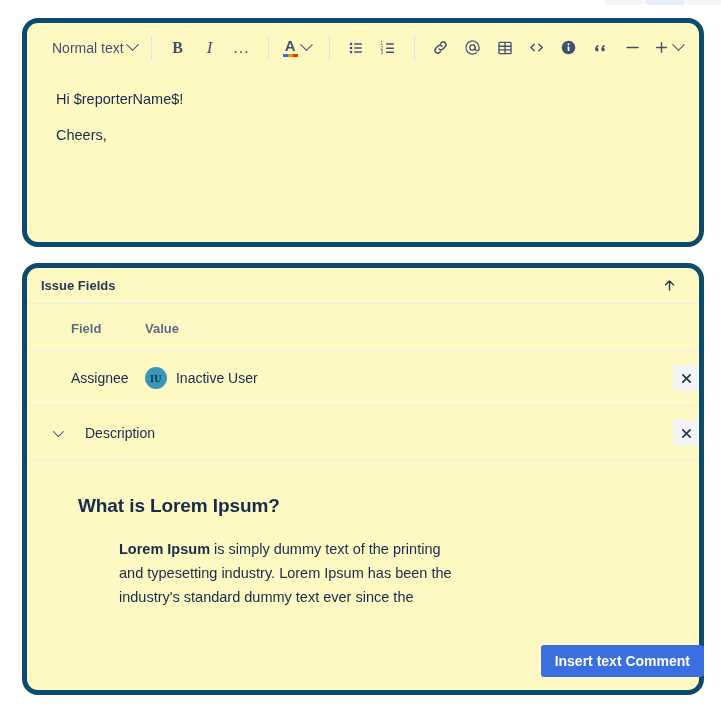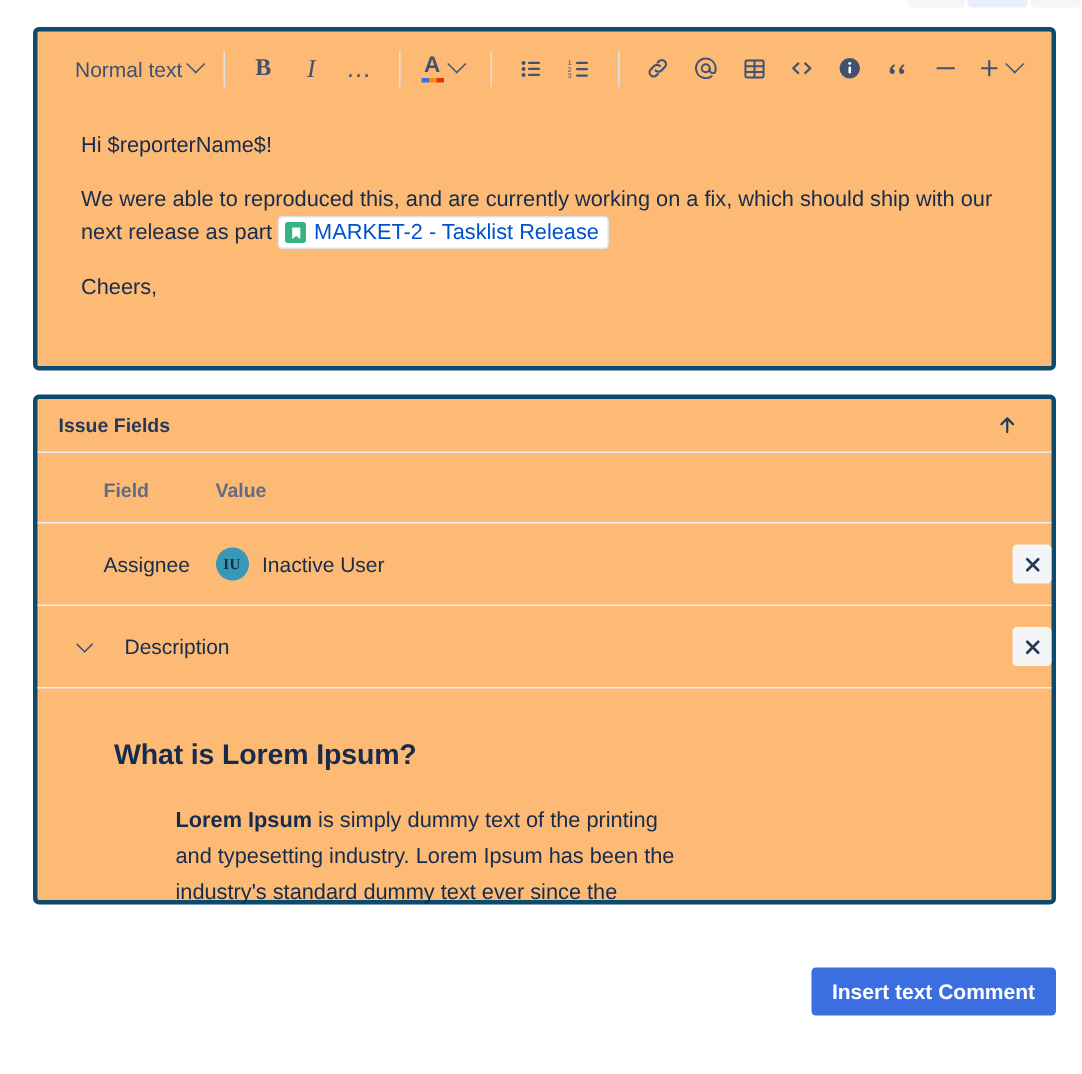--- a/index.html
+++ b/index.html
@@ -16,23 +16,23 @@
   
   .top-stubs { position: absolute; top: 0; left: 0; width: 721px; height: 6px; }
   .top-stub { position: absolute; top: 0; height: 5px; border-radius: 0 0 3px 3px; }
   .stub-a { left: 605px; width: 38px; background: #f4f5f7; }
   .stub-b { left: 645px; width: 40px; background: #e8eefc; }
   .stub-c { left: 687px; width: 34px; background: #f4f5f7; }
 
   
   .card {
     position: absolute;
-    background: #fdba74;
-    border: 3px solid #0c4a6e;
-    border-radius: 4px;
+    background: #fef9c3;
+    border: 5px solid #0c4a6e;
+    border-radius: 16px;
   }
   #editor-card { left: 22px; top: 18px; width: 682px; height: 229px; }
 
   .toolbar {
     height: 49px;
     display: flex;
     align-items: center;
     padding-left: 21px;
     gap: 0;
   }
@@ -100,21 +100,21 @@
     width: 14px; height: 14px;
     background: #36b37e;
     border-radius: 2px;
     display: flex; align-items: center; justify-content: center;
     flex: none;
   }
   .chip-icon svg { display: block; }
   .chip-text { color: #0052cc; font-size: 14.5px; }
 
   
-  #fields-card { left: 22px; top: 263px; width: 682px; height: 340px; }
+  #fields-card { left: 22px; top: 263px; width: 682px; height: 432px; }
   .fields-head {
     height: 36px;
     display: flex; align-items: center; justify-content: space-between;
     padding: 0 19px 0 14px;
     border-bottom: 1px solid #ebecf0;
   }
   .fields-title { font-size: 13px; font-weight: bold; color: #253858; }
   .collapse-btn {
     width: 22px; height: 22px;
     display: flex; align-items: center; justify-content: center;
@@ -312,32 +312,20 @@
         <svg width="17" height="17" viewBox="0 0 20 20" stroke="currentColor" stroke-width="1.7" stroke-linecap="round">
           <path d="M10 4.3v11.4M4.3 10h11.4"></path>
         </svg>
         <span class="chev"></span>
       </div>
 
     </div>
 
     <div class="editor-body">
       <p>Hi $reporterName$!</p>
-      <p>
-        <span>We were able to reproduced this, and are currently working on a fix, which should ship</span>
-        <span>with our next release as part</span>
-        <span class="issue-chip">
-          <span class="chip-icon">
-            <svg width="9" height="9" viewBox="0 0 10 10" fill="#ffffff">
-                <path d="M2 .8h6v8.4L5 7.1 2 9.2z"></path>
-              </svg>
-          </span>
-          <span class="chip-text">MARKET-2 - Tasklist Release</span>
-        </span>
-      </p>
       <p class="tight">Cheers,</p>
     </div>
 
   </div>
 
   <div class="card" id="fields-card">
 
     <div class="fields-head">
       <span class="fields-title">Issue Fields</span>
       <span class="collapse-btn">

